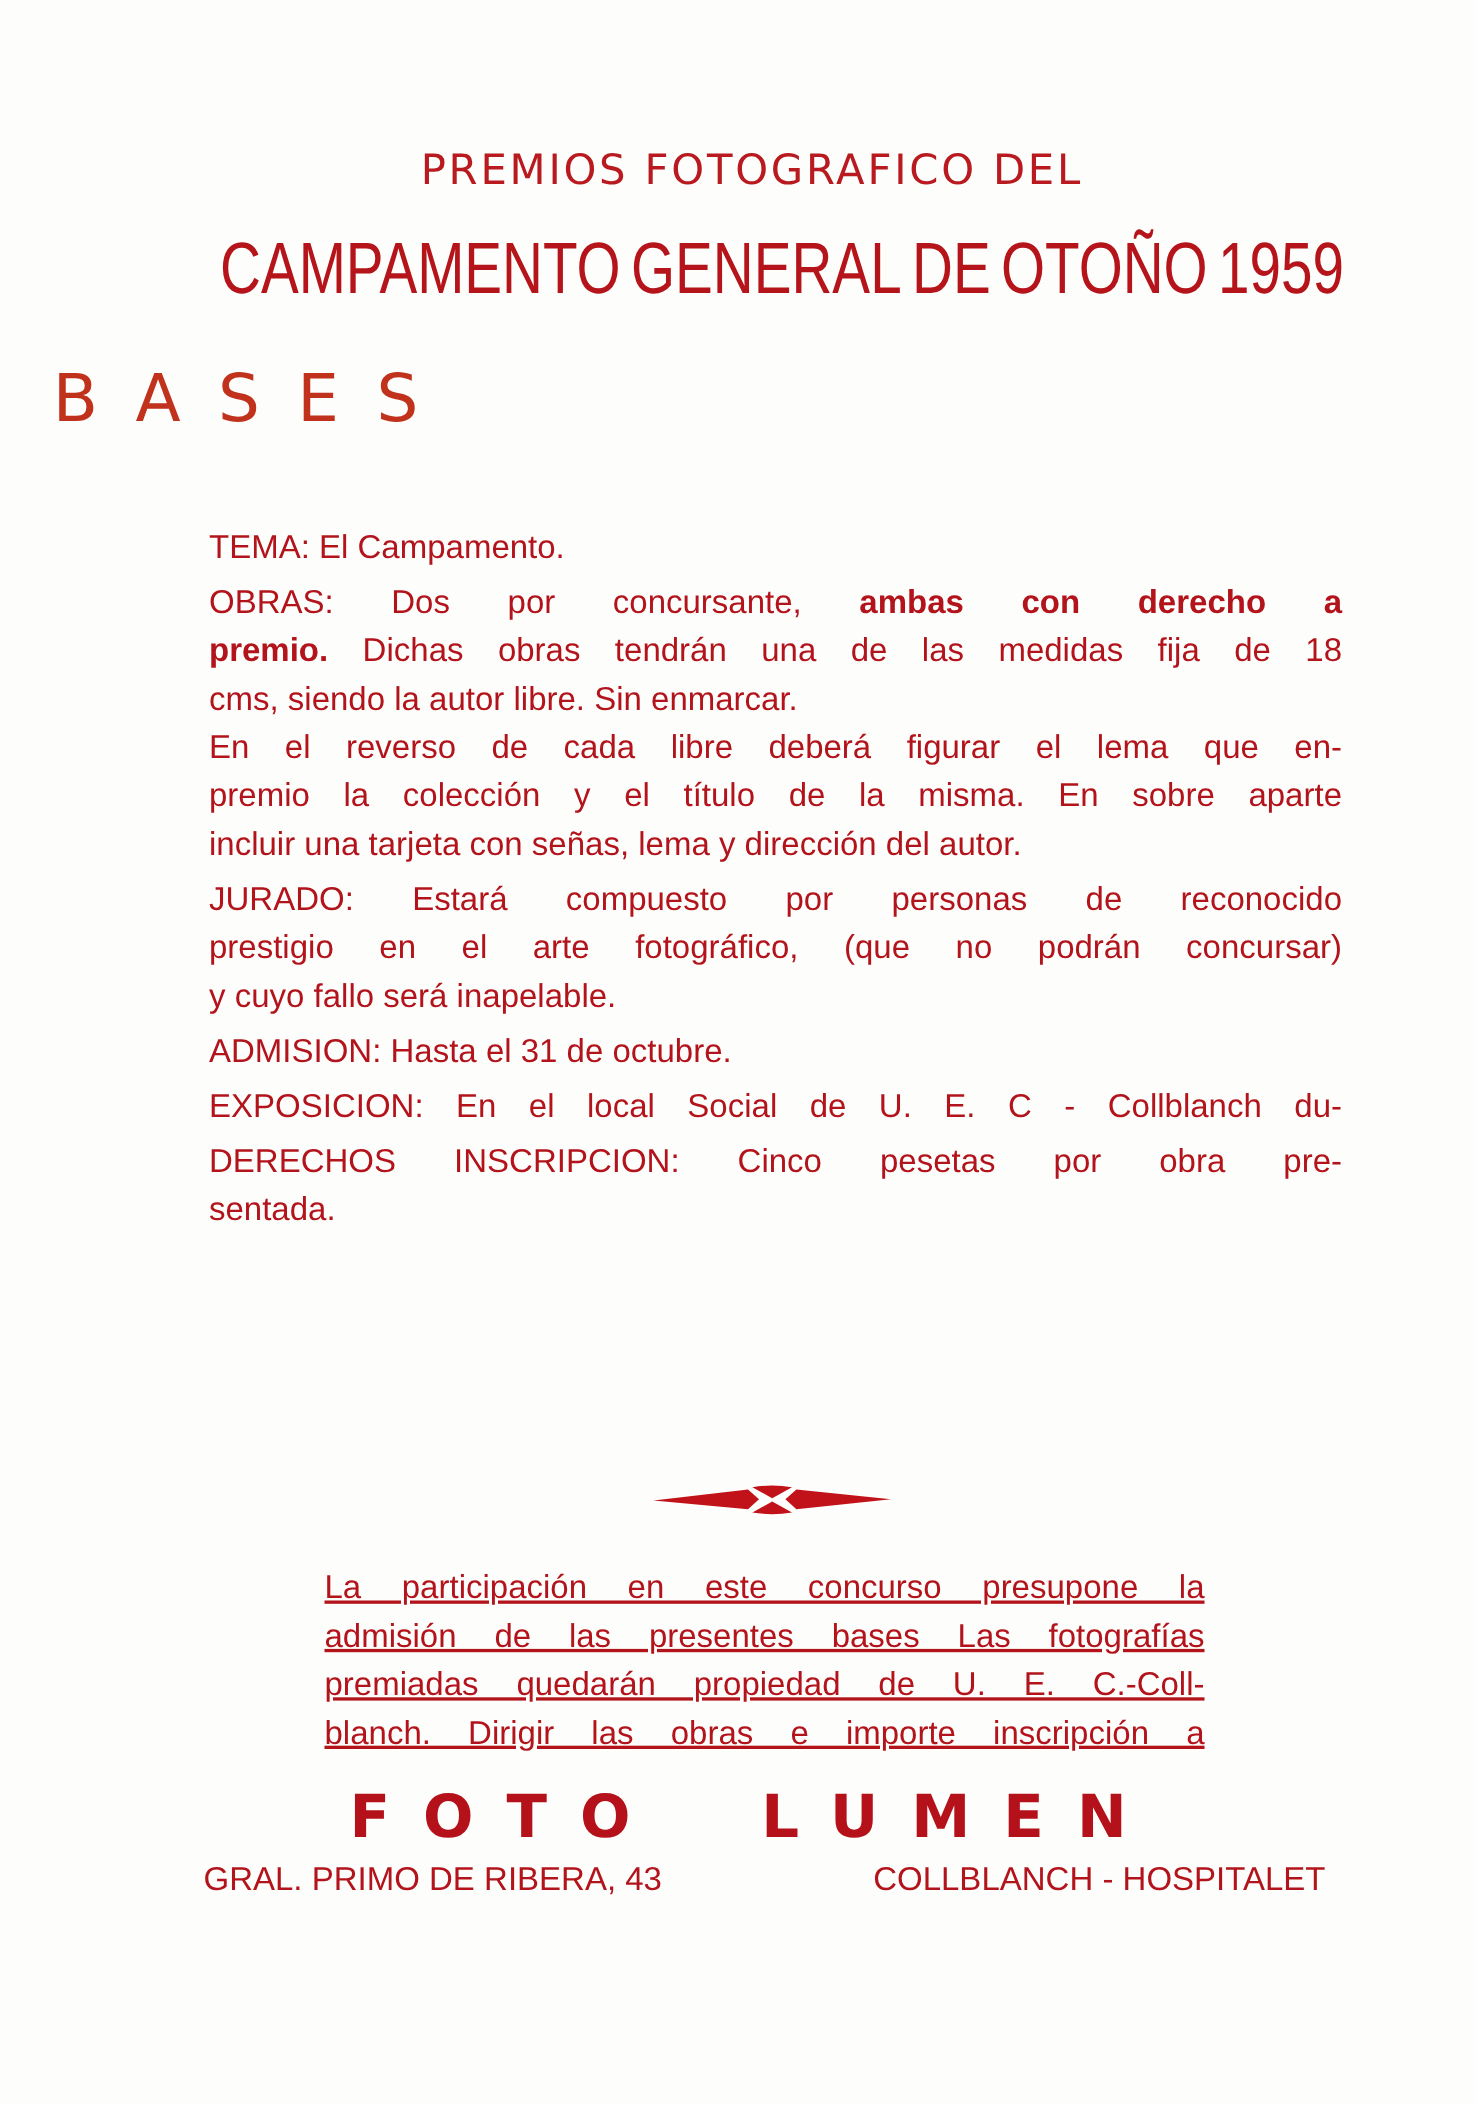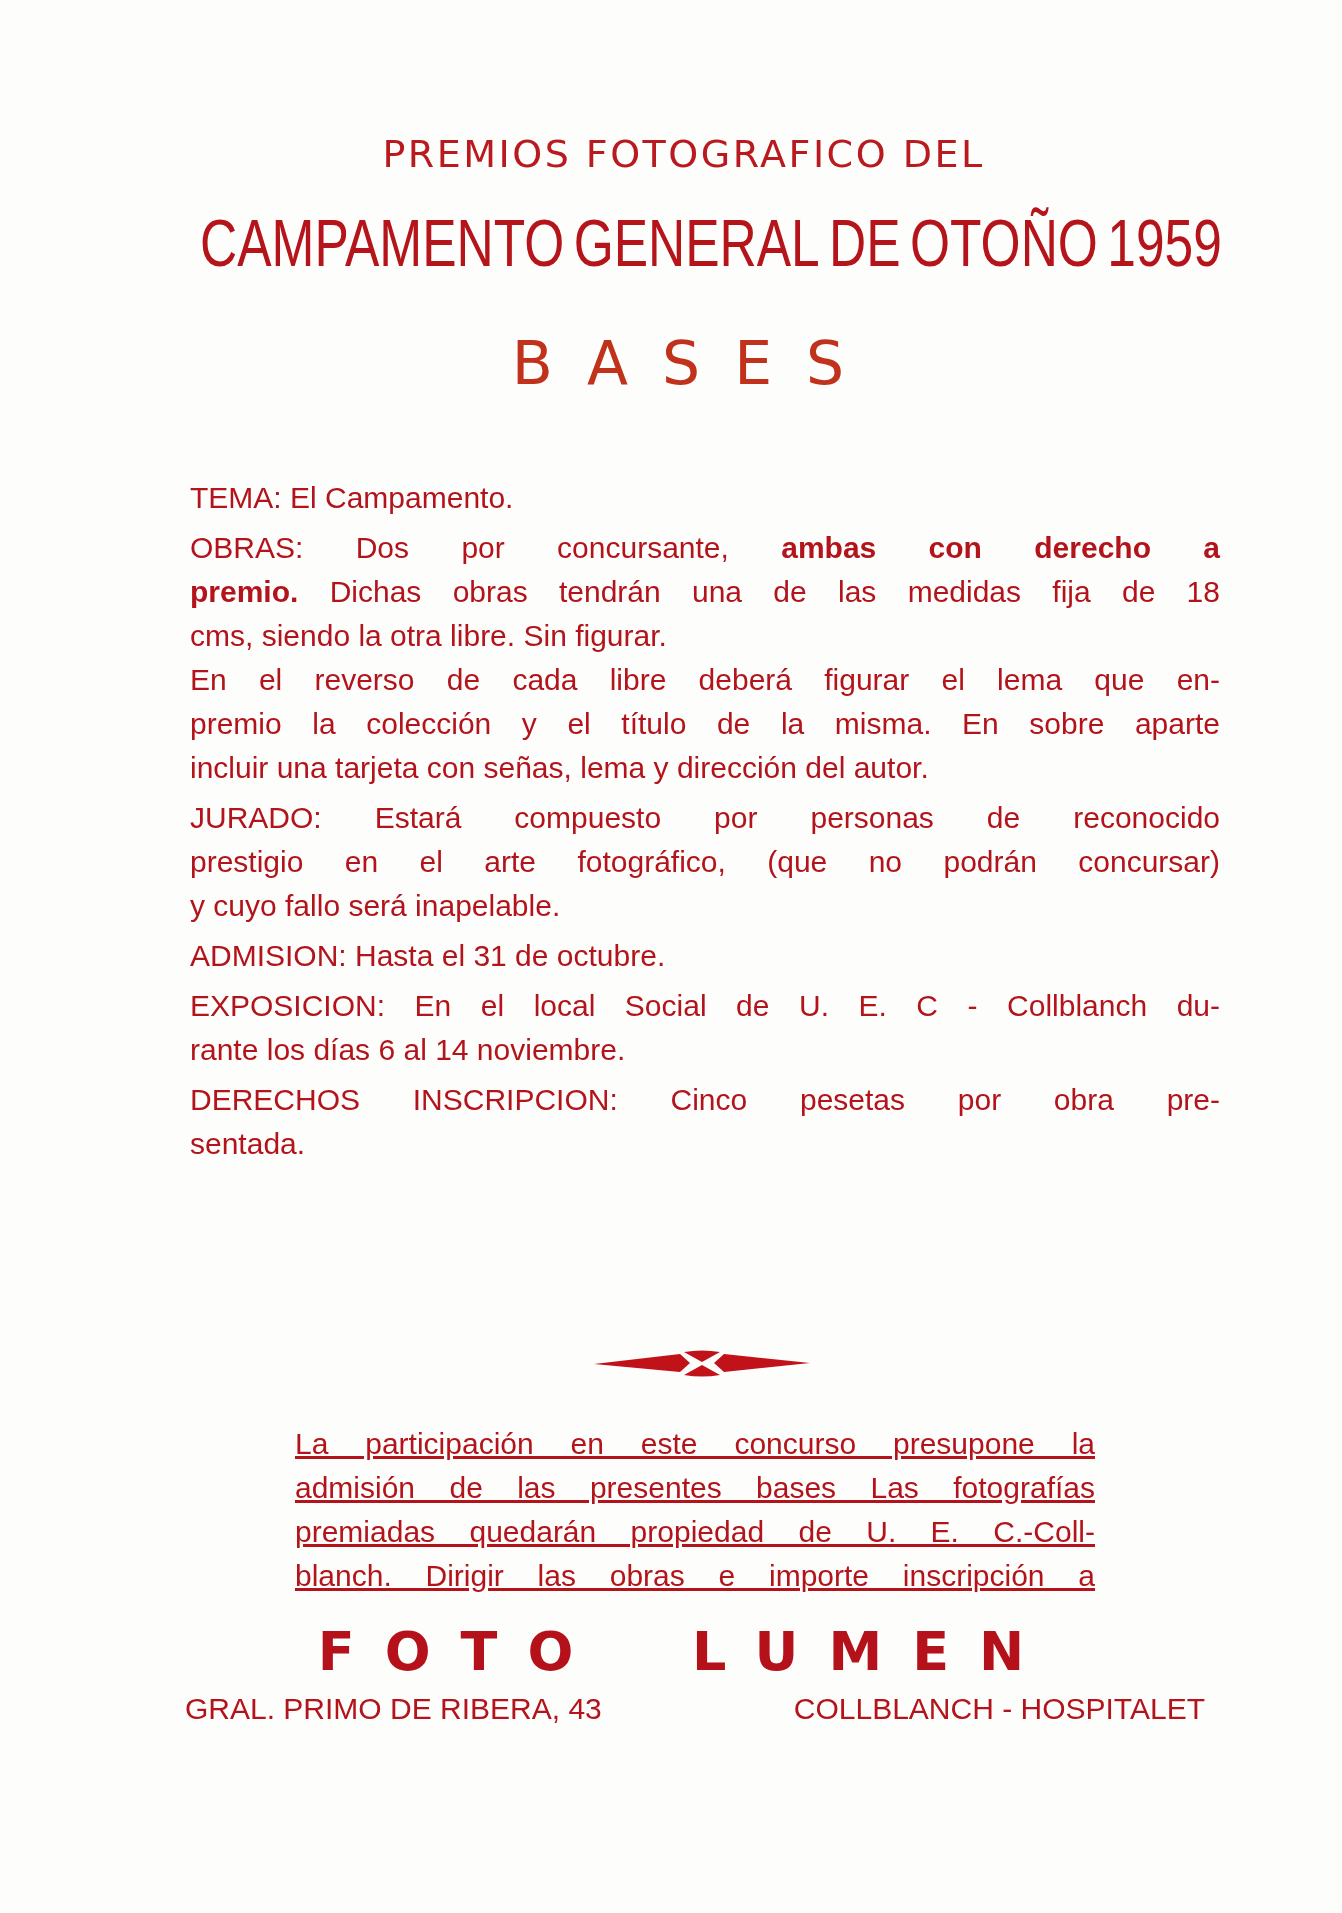--- a/index.html
+++ b/index.html
@@ -19,21 +19,21 @@
   .title2 {
     left: 200px; width: 1020px; top: 205px;
     font-family: "Liberation Sans Narrow", "Liberation Sans", sans-serif;
     font-size: 66px; color: #b5141a;
     display: flex; justify-content: space-between;
     transform: scaleX(0.78); transform-origin: left top;
     width: 1310px;
   }
   .title2 span { display: inline-block; }
   .bases {
-    left: 0; width: 1342px; top: 328px; text-align: center;
+    left: 0; width: 1342px; top: 328px; text-align: left;
     font-size: 60px; letter-spacing: 34px; color: #c0321c;
     padding-left: 48px; box-sizing: border-box;
   }
   .body {
     left: 190px; width: 1030px; top: 440px;
     font-size: 30px; line-height: 44px; color: #b3141c;
     font-family: "Liberation Sans", sans-serif;
     margin-top: 36px;
   }
   .para { text-align: justify; text-align-last: left; margin: 0 0 6px 0; }
@@ -77,39 +77,38 @@
 <div class="abs bases">BASES</div>
 
 <div class="abs body">
   <div class="para">
     <span class="line last">TEMA:  El Campamento.</span>
   </div>
 
   <div class="para">
     <span class="line"><span>OBRAS:  Dos  por  concursante, </span><span class="bold">ambas con derecho a</span></span>
     <span class="line"><span class="bold">premio.</span><span> Dichas obras tendrán una de las medidas fija de 18</span></span>
-    <span class="line last">cms, siendo la otra libre. Sin figurar.</span>
+    <span class="line last">cms, siendo la autor libre. Sin enmarcar.</span>
     <span class="line">En el reverso de cada libre deberá figurar el lema que en-</span>
     <span class="line">premio la colección y el título de la misma. En sobre aparte</span>
     <span class="line last">incluir una tarjeta con señas, lema y dirección del autor.</span>
   </div>
 
   <div class="para">
     <span class="line">JURADO:  Estará compuesto por personas de reconocido</span>
     <span class="line">prestigio en el arte fotográfico, (que no podrán concursar)</span>
     <span class="line last">y cuyo fallo será inapelable.</span>
   </div>
 
   <div class="para">
     <span class="line last">ADMISION:  Hasta el 31 de octubre.</span>
   </div>
 
   <div class="para">
     <span class="line">EXPOSICION:  En el local Social de U. E. C - Collblanch du-</span>
-    <span class="line last">rante los días 6 al 14 noviembre.</span>
   </div>
 
   <div class="para">
     <span class="line">DERECHOS  INSCRIPCION:  Cinco pesetas por obra pre-</span>
     <span class="line last">sentada.</span>
   </div>
 
 </div>
 
 <svg class="abs ornament" viewBox="0 0 220 30">

